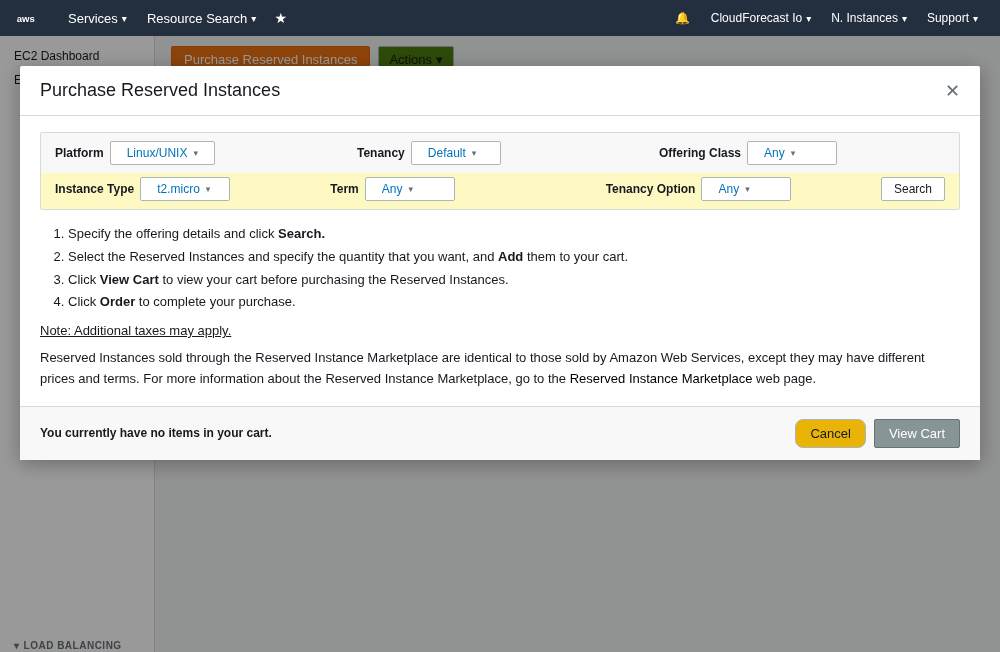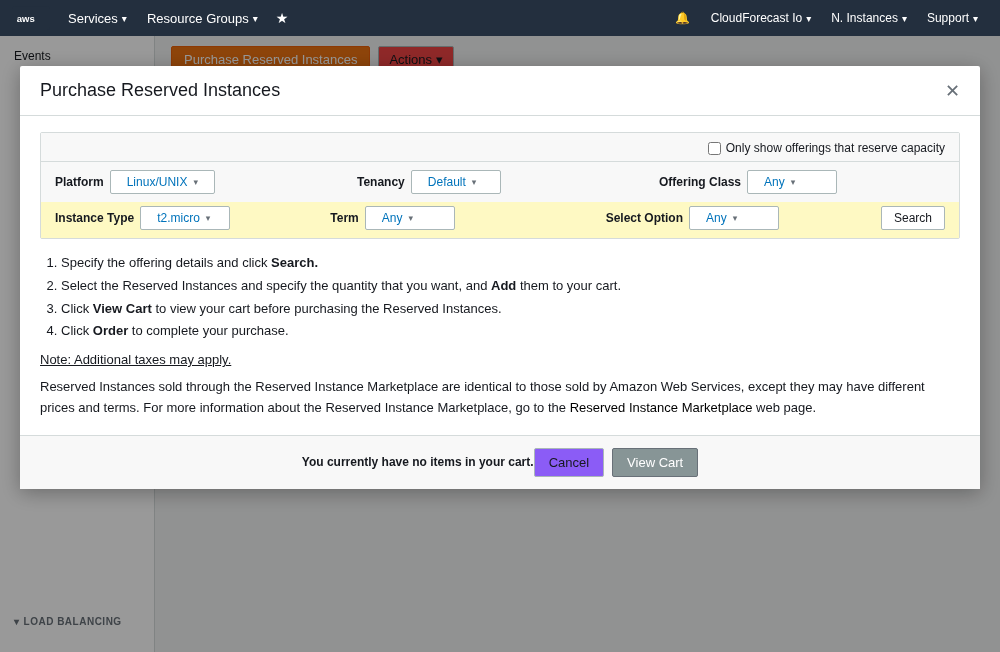--- a/index.html
+++ b/index.html
@@ -83,21 +83,21 @@
     .btn-primary {
       background: #ec7211;
       color: #fff;
       border: 1px solid #eb5f07;
       padding: 5px 12px;
       font-size: 13px;
       cursor: pointer;
       border-radius: 2px;
     }
     .btn-secondary {
-      background: #ef4444;
+      background: #4d7c0f;
       color: #16191f;
       border: 1px solid #aab7b8;
       padding: 5px 10px;
       font-size: 13px;
       cursor: pointer;
       border-radius: 2px;
       display: flex;
       align-items: center;
       gap: 4px;
     }
@@ -147,21 +147,21 @@
       line-height: 1;
     }
     .modal-body {
       flex: 1;
       overflow-y: auto;
       padding: 16px 20px;
     }
     .modal-footer {
       display: flex;
       align-items: center;
-      justify-content: center;
+      justify-content: space-between;
       padding: 12px 20px;
       border-top: 1px solid #d5dbdb;
       background: #f8f8f8;
     }
     .modal-footer-text { font-size: 12px; font-weight: 600; color: #16191f; }
 
     
     .filter-bar {
       border: 1px solid #d5dbdb;
       border-radius: 2px;
@@ -237,37 +237,37 @@
     }
 
     
     .instructions {
       font-size: 13px;
       color: #16191f;
       line-height: 1.6;
       margin-bottom: 10px;
     }
     .instructions ol {
-      margin-left: 21px;
+      margin-left: 28px;
       margin-top: 4px;
     }
     .instructions li { margin-bottom: 2px; }
     .instructions b { font-weight: 700; }
     .note-text { font-size: 13px; color: #16191f; margin-bottom: 10px; text-decoration: underline; }
     .info-text { font-size: 13px; color: #16191f; line-height: 1.6; }
     .link-text { color: #000000; text-decoration: none; cursor: pointer; }
 
     .btn-cancel {
-      background: #8b5cf6;
+      background: #eab308;
       color: #16191f;
       border: 1px solid #aab7b8;
       padding: 6px 14px;
       font-size: 13px;
       cursor: pointer;
-      border-radius: 2px;
+      border-radius: 8px;
     }
     .btn-view-cart {
       background: #879596;
       color: #fff;
       border: 1px solid #687078;
       padding: 6px 14px;
       font-size: 13px;
       cursor: pointer;
       border-radius: 2px;
     }
@@ -281,21 +281,21 @@
     <svg viewBox="0 0 40 25" fill="none" xmlns="http://www.w3.org/2000/svg">
       <rect width="40" height="25" rx="3" fill="#232f3e"></rect>
       <text x="5" y="17" font-size="10" fill="white" font-family="Arial" font-weight="bold">aws</text>
     </svg>
   </div>
   <div class="nav-item">
     <span>Services</span>
     <span class="chevron">▾</span>
   </div>
   <div class="nav-item">
-    <span>Resource Groups</span>
+    <span>Resource Search</span>
     <span class="chevron">▾</span>
   </div>
   <div class="nav-star">★</div>
   <div class="nav-spacer"></div>
   <div class="nav-right">
     <div class="nav-item">🔔</div>
     <div class="nav-item">
       <span>CloudForecast Io</span>
       <span class="chevron">▾</span>
     </div>
@@ -307,20 +307,23 @@
       <span>Support</span>
       <span class="chevron">▾</span>
     </div>
   </div>
 </nav>
 
 <div class="layout">
 
   <aside class="sidebar">
     <div class="sidebar-item">
+      <span>EC2 Dashboard</span>
+    </div>
+    <div class="sidebar-item">
       <span>Events</span>
     </div>
     <div style="height: 540px;"></div>
     <div class="sidebar-section-label">
       <span>▾</span>
       <span>LOAD BALANCING</span>
     </div>
 
   </aside>
 
@@ -341,68 +344,62 @@
 
     <div class="modal-header">
       <span class="modal-title">Purchase Reserved Instances</span>
       <button class="modal-close">✕</button>
     </div>
 
     <div class="modal-body">
 
       <div class="filter-bar">
 
-        <div class="filter-bar-top">
-          <label class="checkbox-label">
-            <input type="checkbox" style="">
-            <span>Only show offerings that reserve capacity</span>
-          </label>
+
+        <div class="filter-row">
+          <div class="filter-group">
+            <span class="filter-label">Platform</span>
+            <div class="filter-select">
+              <span class="filter-select-value">Linux/UNIX</span>
+              <span class="filter-select-arrow">▾</span>
+            </div>
+          </div>
+          <div class="filter-group">
+            <span class="filter-label">Tenancy</span>
+            <div class="filter-select">
+              <span class="filter-select-value">Default</span>
+              <span class="filter-select-arrow">▾</span>
+            </div>
+          </div>
+          <div class="filter-group">
+            <span class="filter-label">Offering Class</span>
+            <div class="filter-select">
+              <span class="filter-select-value">Any</span>
+              <span class="filter-select-arrow">▾</span>
+            </div>
+          </div>
         </div>
 
-        <div class="filter-row">
-          <div class="filter-group">
-            <span class="filter-label">Platform</span>
-            <div class="filter-select">
-              <span class="filter-select-value">Linux/UNIX</span>
-              <span class="filter-select-arrow">▾</span>
-            </div>
-          </div>
-          <div class="filter-group">
-            <span class="filter-label">Tenancy</span>
-            <div class="filter-select">
-              <span class="filter-select-value">Default</span>
-              <span class="filter-select-arrow">▾</span>
-            </div>
-          </div>
-          <div class="filter-group">
-            <span class="filter-label">Offering Class</span>
+        <div class="filter-row-2">
+          <div class="filter-group">
+            <span class="filter-label">Instance Type</span>
+            <div class="filter-select">
+              <span class="filter-select-value">t2.micro</span>
+              <span class="filter-select-arrow">▾</span>
+            </div>
+          </div>
+          <div class="filter-group">
+            <span class="filter-label">Term</span>
             <div class="filter-select">
               <span class="filter-select-value">Any</span>
               <span class="filter-select-arrow">▾</span>
             </div>
           </div>
-        </div>
-
-        <div class="filter-row-2">
-          <div class="filter-group">
-            <span class="filter-label">Instance Type</span>
-            <div class="filter-select">
-              <span class="filter-select-value">t2.micro</span>
-              <span class="filter-select-arrow">▾</span>
-            </div>
-          </div>
-          <div class="filter-group">
-            <span class="filter-label">Term</span>
-            <div class="filter-select">
-              <span class="filter-select-value">Any</span>
-              <span class="filter-select-arrow">▾</span>
-            </div>
-          </div>
-          <div class="filter-group">
-            <span class="filter-label">Select Option</span>
+          <div class="filter-group">
+            <span class="filter-label">Tenancy Option</span>
             <div class="filter-select">
               <span class="filter-select-value">Any</span>
               <span class="filter-select-arrow">▾</span>
             </div>
           </div>
           <button class="btn-search">Search</button>
         </div>
       </div>
 
       <div class="instructions">

